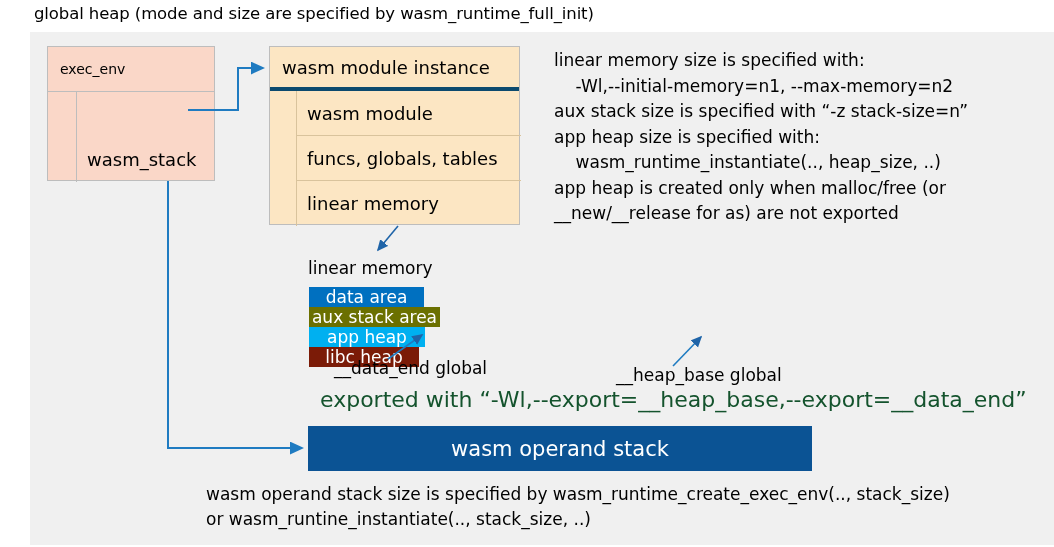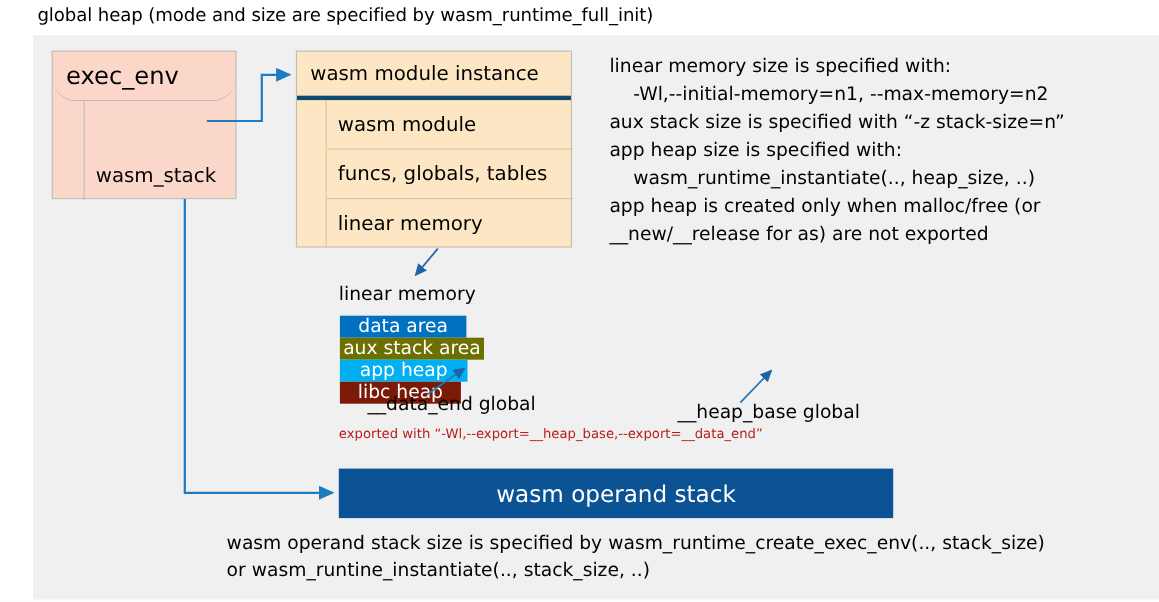--- a/index.html
+++ b/index.html
@@ -46,21 +46,21 @@
     width: 168px; height: 135px;
     background: #fad7c8;
   }
   #exec-env-header {
     position: absolute; left: 0; top: 0;
     width: 100%; height: 45px;
     border-bottom: 1px solid #bdbdbd;
     box-sizing: border-box;
     display: flex; align-items: center;
     padding-left: 12px;
-    font-size: 22px; color: #000; border-radius: 21px;
+    font-size: 14px; color: #000;
   }
   #exec-env-indent {
     position: absolute; left: 0; top: 45px;
     width: 29px; height: 90px;
     border-right: 1px solid #bdbdbd;
     box-sizing: border-box;
   }
   #module-inst {
     position: absolute; left: 29px; top: 45px;
     width: 139px; height: 45px;
@@ -163,22 +163,22 @@
     left: 314px; top: 358px;
     font-size: 17px; color: #000;
     white-space: nowrap;
   }
   #heap-base-label {
     left: 596px; top: 365px;
     font-size: 17px; color: #000;
     white-space: nowrap;
   }
   #exported-with {
-    left: 288px; top: 387px;
-    font-size: 12px; color: #b91c1c;
+    left: 300px; top: 387px;
+    font-size: 22px; color: #14532d;
     white-space: nowrap;
   }
 
   
   #operand-stack {
     left: 288px; top: 426px;
     width: 504px; height: 45px;
     background: #0b5394;
     display: flex; align-items: center; justify-content: center;
     font-size: 21px; color: #ffffff;

